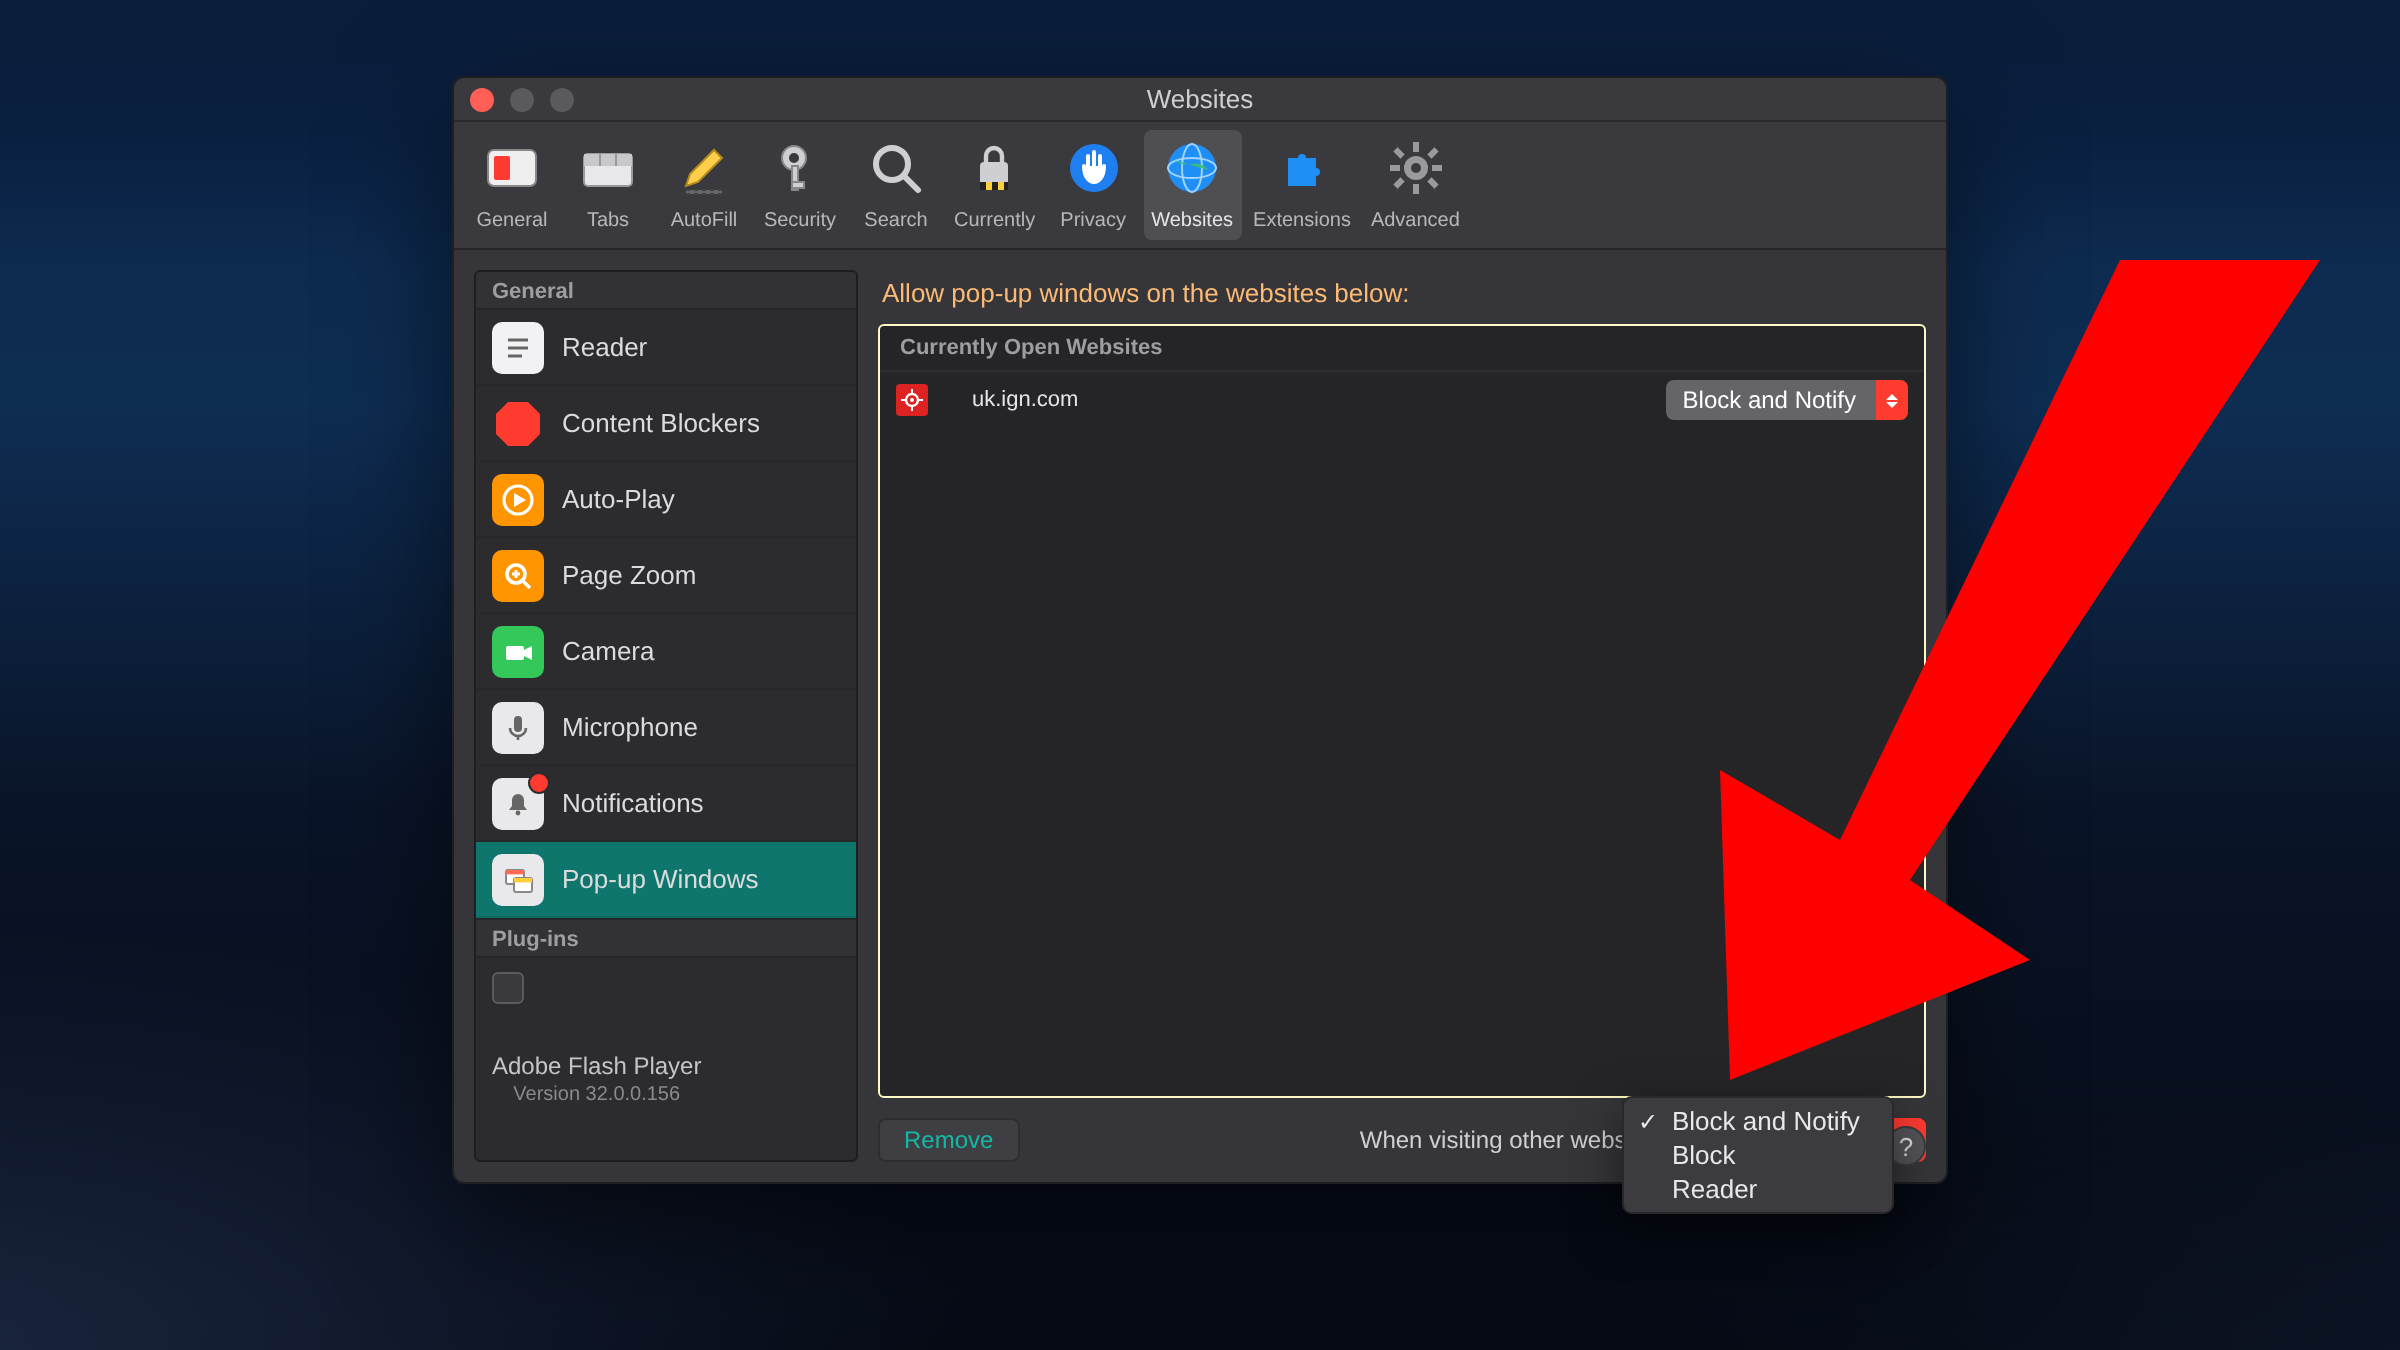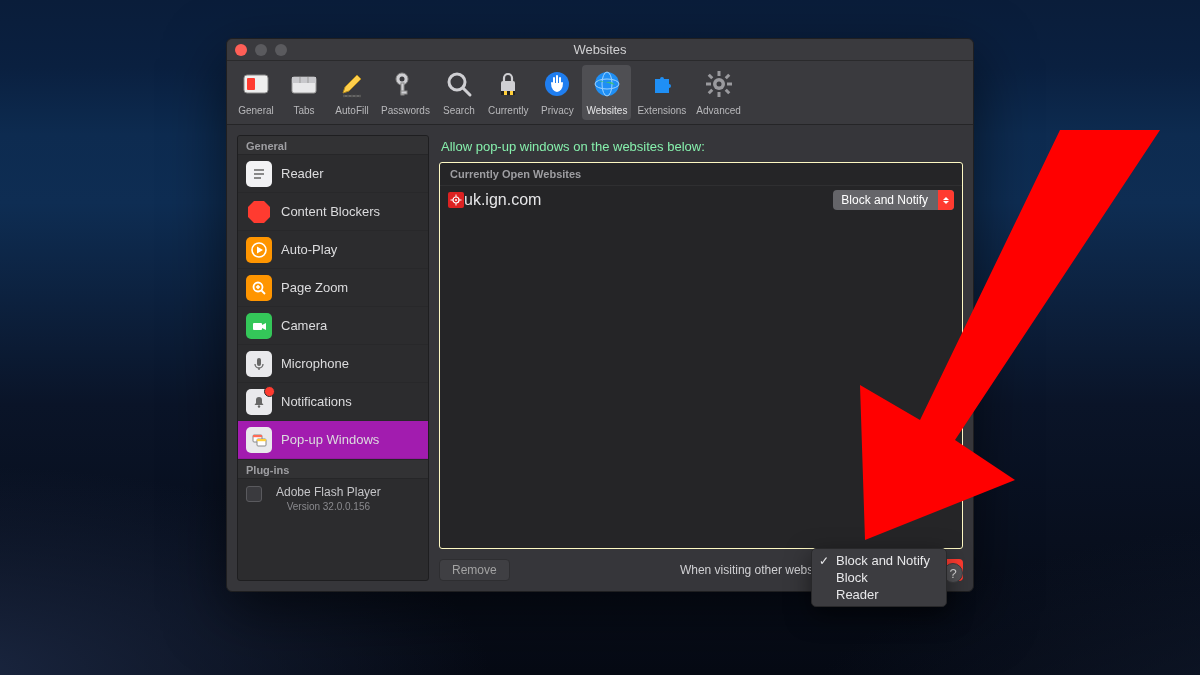--- a/index.html
+++ b/index.html
@@ -38,45 +38,45 @@
   .tb-item.selected { background:#4f4f53; }
   .tb-icon-wrap { width:34px; height:34px; display:flex; align-items:center; justify-content:center; }
   .tb-label { font-size:10px; color:#b8b8bb; white-space:nowrap;}
   .tb-item.selected .tb-label { color:#e6e6e8;}
 
   
   .body { display:flex; height:calc(100% - 86px); padding:10px; gap:10px;}
   .sidebar { width:192px; background:#2c2c2e; border:1px solid #1e1e20; border-radius:3px; display:flex; flex-direction:column; overflow:hidden;}
   .section-header { font-size:11px; color:#9e9ea2; padding:4px 8px 2px 8px; font-weight:600; background:#323234; border-bottom:1px solid #262628;}
   .sb-item { display:flex; align-items:center; gap:9px; padding:6px 8px; height:38px; color:#dcdcde; font-size:13px; border-bottom:1px solid rgba(0,0,0,0.08);}
-  .sb-item.selected { background:#a21caf;align-items:center; }
+  .sb-item.selected { background:#0f766e;align-items:center; }
   .sb-icon { width:26px; height:26px; border-radius:5px; display:flex; align-items:center; justify-content:center; position:relative; flex-shrink:0;}
   .sb-icon.badge::after{ content:""; position:absolute; top:-3px; right:-3px; width:9px; height:9px; background:#ff3b30; border-radius:50%; border:1px solid #2c2c2e;}
-  .plugin-item { display:flex; align-items:flex-start; gap:14px; padding:6px 8px; color:#c5c5c8;}
+  .plugin-item { display:flex; align-items:flex-start; gap:24px; padding:6px 8px; color:#c5c5c8;flex-direction:column;}
   .plugin-check { width:16px; height:16px; margin-top:1px; border:1px solid #5a5a5e; border-radius:3px; background:#3a3a3e;}
   .plugin-name { font-size:12px; }
   .plugin-ver { font-size:10px; color:#8a8a8e; margin-top:2px;text-align:center;}
 
   .main { flex:1; display:flex; flex-direction:column; color:#dcdcde;}
-  .main-heading { font-size:13px; padding:4px 2px 8px 2px; color:#86efac;}
+  .main-heading { font-size:13px; padding:4px 2px 8px 2px; color:#fdba74;}
   .website-box { flex:1; background:#252527; border:1px solid #fef9c3; border-radius:3px; overflow:hidden; display:flex; flex-direction:column;}
   .wb-header { font-size:11px; font-weight:600; color:#9e9ea2; padding:5px 10px; border-bottom:1px solid #2f2f31;}
   .wb-row { display:flex; align-items:center; justify-content:space-between; padding:4px 8px 4px 8px;}
-  .wb-left { display:flex; align-items:center; gap:0; font-size:16px; color:#e6e6e8;}
+  .wb-left { display:flex; align-items:center; gap:22px; font-size:11px; color:#e6e6e8;}
   .favicon { width:16px; height:16px; background:#d22; border-radius:2px; display:flex; align-items:center; justify-content:center;}
   .favicon svg{width:12px;height:12px;}
   .select-pill { display:flex; align-items:center; background:#656569; border-radius:4px; overflow:hidden; height:20px;}
   .select-pill .sel-label{ font-size:12px; color:#fff; padding:0 10px 0 8px;}
   .select-pill .sel-arrows{ width:16px; height:20px; background:#ff3b30; display:flex; flex-direction:column; align-items:center; justify-content:center; gap:0;}
   .select-pill .sel-arrows span{ width:0;height:0;border-left:3px solid transparent;border-right:3px solid transparent;}
   .select-pill .sel-arrows .up{border-bottom:3px solid #fff; margin-bottom:1px;}
   .select-pill .sel-arrows .dn{border-top:3px solid #fff;}
 
   .footer-row { display:flex; align-items:center; justify-content:space-between; padding-top:10px; position:relative;}
-  .btn-remove { background:#3f3f43; color:#a3a3a3; border:1px solid #2e2e31; border-radius:4px; font-size:12px; padding:3px 12px;}
+  .btn-remove { background:#3f3f43; color:#14b8a6; border:1px solid #2e2e31; border-radius:4px; font-size:12px; padding:3px 12px;}
   .footer-right { display:flex; align-items:center; gap:8px;}
   .footer-label { font-size:12px; color:#d0d0d3;}
   .dropdown-btn { display:flex; align-items:center; height:22px; border-radius:4px; overflow:hidden;}
   .dropdown-btn .dd-mid{ background:#656569; color:#fff; font-size:12px; padding:0 8px; height:100%; display:flex; align-items:center;}
   .dropdown-btn .sel-arrows{ width:17px; height:22px; background:#ff3b30; display:flex; flex-direction:column; align-items:center; justify-content:center;}
 
   
   .menu {
     position:absolute; right:16px; top:-1px;
     width:136px; background:#3c3c40; border:1px solid #28282a; border-radius:5px;
@@ -145,21 +145,21 @@
 
     <div class="tb-item">
       <div class="tb-icon-wrap">
         <svg width="30" height="30">
             <circle cx="12" cy="10" r="6" fill="#cfcfd3" stroke="#888"></circle>
             <circle cx="12" cy="10" r="2.5" fill="#3a3a3e"></circle>
             <rect x="11" y="14" width="3" height="12" fill="#cfcfd3" stroke="#888"></rect>
             <rect x="11" y="22" width="6" height="3" fill="#cfcfd3" stroke="#888"></rect>
           </svg>
       </div>
-      <div class="tb-label">Passwords</div>
+      <div class="tb-label">Security</div>
     </div>
 
     <div class="tb-item">
       <div class="tb-icon-wrap">
         <svg width="30" height="30">
             <circle cx="13" cy="13" r="8" fill="none" stroke="#cfcfd3" stroke-width="3"></circle>
             <line x1="19" y1="19" x2="26" y2="26" stroke="#cfcfd3" stroke-width="3" stroke-linecap="round"></line>
           </svg>
       </div>
       <div class="tb-label">Search</div>

